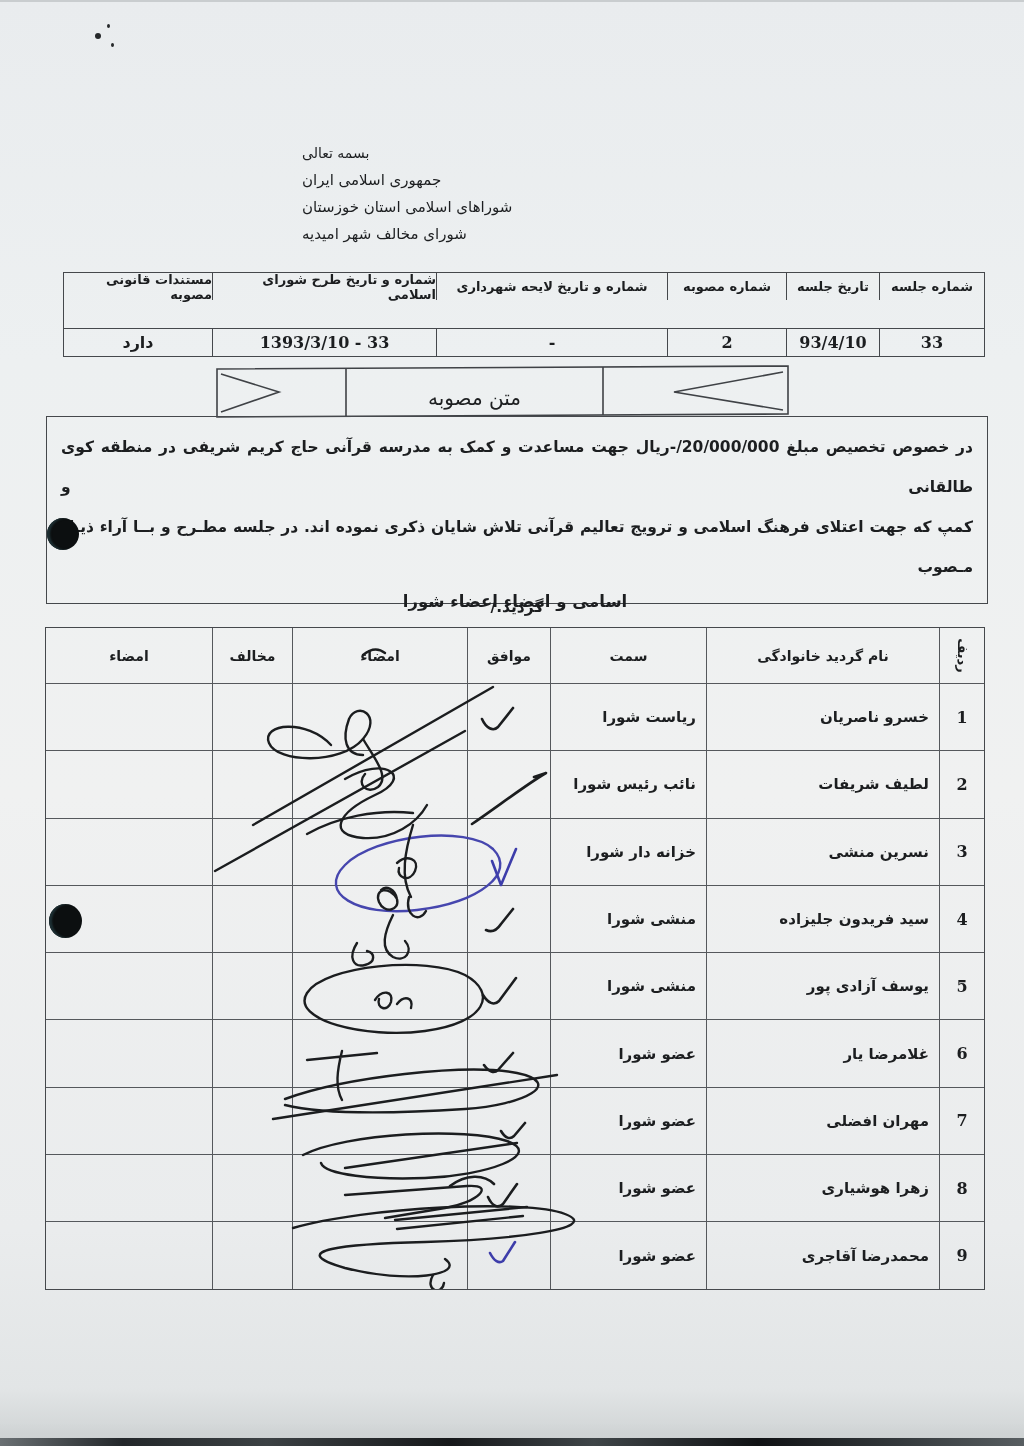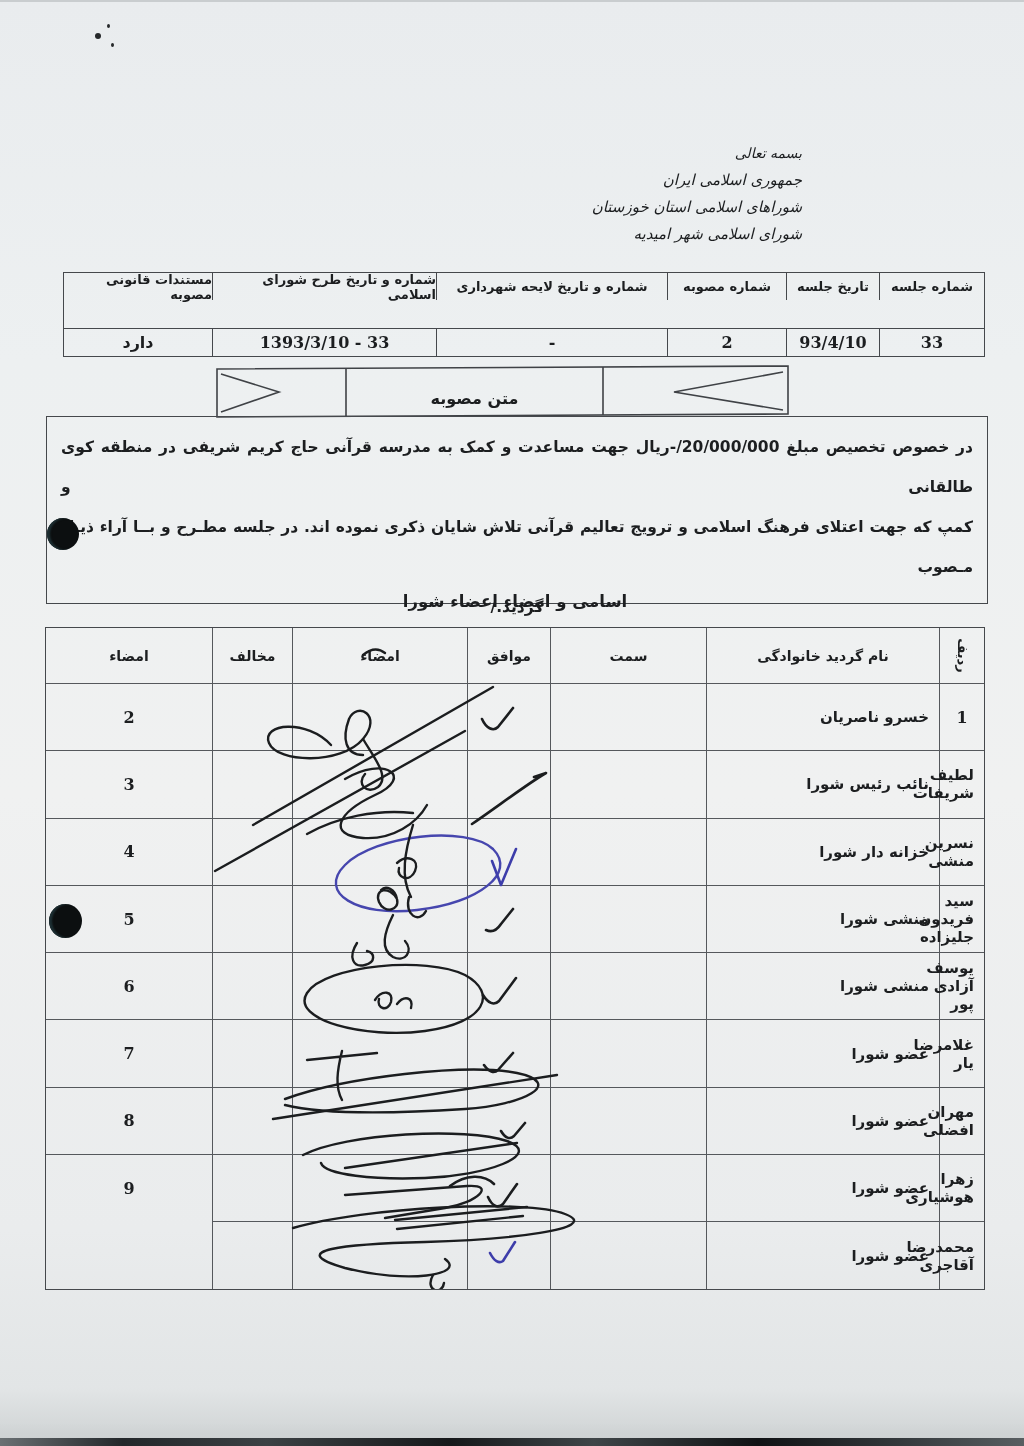--- a/index.html
+++ b/index.html
@@ -3,34 +3,34 @@
 <meta charset="utf-8">
 <style>
   html,body{margin:0;padding:0;background:#9aa0a3;}
   #page{
     position:relative;width:1024px;height:1446px;margin:0 auto;overflow:hidden;
     background:linear-gradient(180deg,#e9ecee 0%,#edf0f1 25%,#f0f1f1 55%,#eaeced 85%,#e2e5e6 96%,#d2d6d7 99%);
     font-family:"DejaVu Sans",sans-serif;color:#1c1e20;
   }
   .abs{position:absolute;}
   
-  #hdr{left:302px;top:140px;width:500px;text-align:right;line-height:27px;font-size:15px;font-style:italic;}
+  #hdr{left:302px;top:140px;width:500px;text-align:left;line-height:27px;font-size:15px;}
   #hdr .l0{font-size:14px;}
   
   #meta{left:63px;top:272px;width:920px;border:1px solid #45484c;display:grid;
         grid-template-columns:105px 93px 119px 231px 224px 148px;grid-template-rows:27px 56px;direction:rtl;}
   #meta .mcell{border-left:1px solid #45484c;border-top:1px solid #45484c;display:flex;align-items:center;justify-content:center;}
   #meta .mcell:nth-child(6n){border-left:none;}
   #meta .mcell:nth-child(-n+6){border-top:none;}
   .mlabel{font-weight:700;font-size:13px;}
   .mvalue{font-weight:700;font-size:16px;font-family:"DejaVu Serif","DejaVu Sans",serif;margin-top:28px;}
   
   #bannersvg{left:215px;top:362px;}
   #bannertitle{left:346px;top:370px;width:257px;height:56px;display:flex;align-items:center;justify-content:center;
-               font-weight:700;font-size:16px;}
+               font-weight:400;font-size:20px;}
   
   #resbox{left:46px;top:416px;width:942px;height:188px;border:1px solid #45484c;box-sizing:border-box;
           padding:10px 14px 0 14px;}
   .resline{font-size:15.5px;font-weight:700;line-height:40px;text-align:justify;}
   .resline.jst{text-align-last:justify;}
   .resline.last{text-align:center;}
   
   #sigtitle{left:0;top:592px;width:1030px;text-align:center;font-weight:800;font-size:16.5px;}
   #sigtable{left:45px;top:627px;width:938px;border:1px solid #45484c;display:grid;direction:rtl;
             grid-template-columns:45px 233px 156px 83px 175px 80px 166px;
@@ -55,21 +55,21 @@
 </style>
 </head>
 <body>
 
 <div id="page">
 
   <div id="hdr" class="abs">
     <div class="l0">بسمه تعالی</div>
     <div>جمهوری اسلامی ایران</div>
     <div>شوراهای اسلامی استان خوزستان</div>
-    <div>شورای اسلامی شهر امیدیه</div>
+    <div>شورای مخالف شهر امیدیه</div>
   </div>
 
   <div id="meta" class="abs">
     <div class="mcell mlabel">شماره جلسه</div>
     <div class="mcell mlabel">تاریخ جلسه</div>
     <div class="mcell mlabel">شماره مصوبه</div>
     <div class="mcell mlabel">شماره و تاریخ لایحه شهرداری</div>
     <div class="mcell mlabel">شماره و تاریخ طرح شورای اسلامی</div>
     <div class="mcell mlabel">مستندات قانونی مصوبه</div>
     <div class="mcell mvalue" dir="ltr">33</div>
@@ -106,20 +106,21 @@
       </div>
     <div class="scell shead">نام گردید خانوادگی</div>
     <div class="scell shead">سمت</div>
     <div class="scell shead">موافق</div>
     <div class="scell shead">امضاء</div>
     <div class="scell shead">مخالف</div>
     <div class="scell shead">امضاء</div>
 
     <div class="scell c-no">1</div>
     <div class="scell c-name">خسرو ناصریان</div>
+    <div class="scell c-pos">ریاست شورا</div>
     <div class="scell"></div>
     <div class="scell"></div>
     <div class="scell"></div>
     <div class="scell"></div>
 
     <div class="scell c-no">2</div>
     <div class="scell c-name">لطیف شریفات</div>
     <div class="scell c-pos">نائب رئیس شورا</div>
     <div class="scell"></div>
     <div class="scell"></div>

